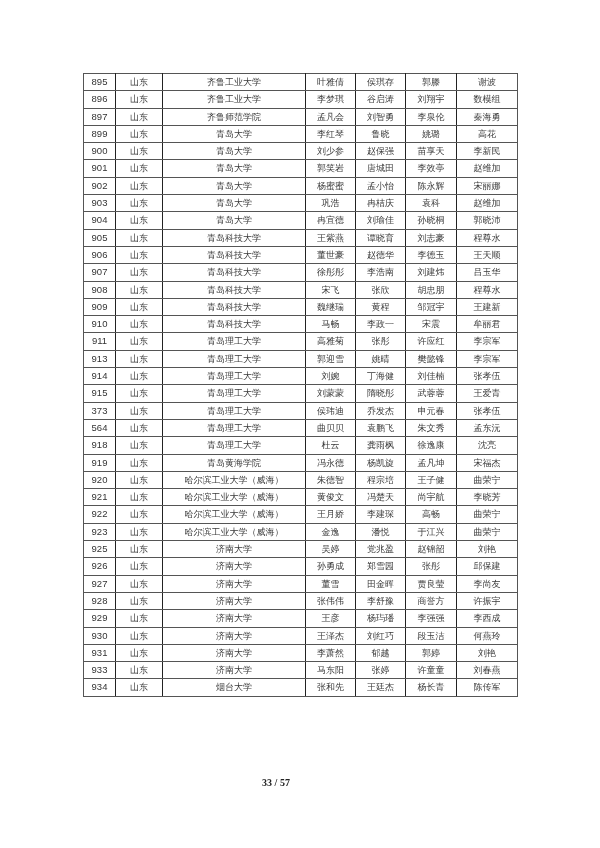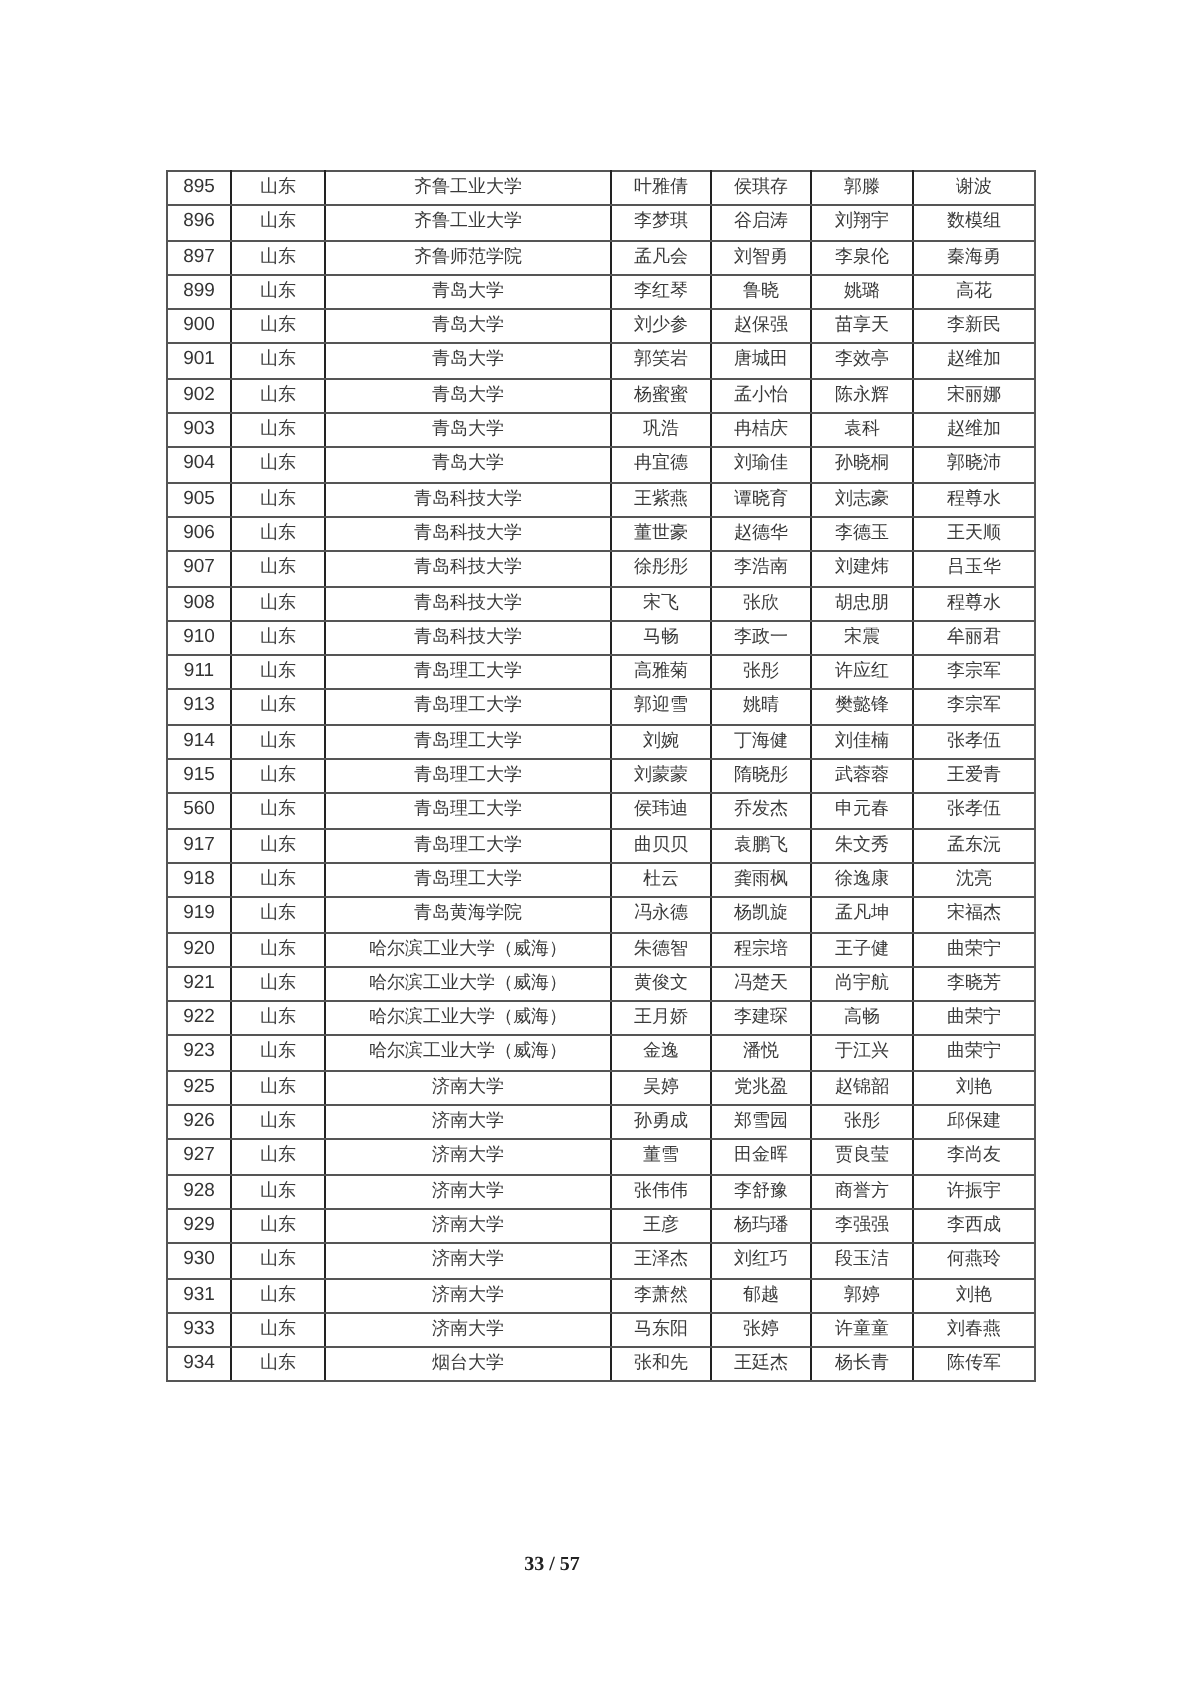--- a/index.html
+++ b/index.html
@@ -22,21 +22,20 @@
       background: #ffffff;
     }
     table.award-table {
       position: absolute;
       left: 83px;
       top: 73px;
       width: 434px;
       border-collapse: collapse;
       table-layout: fixed;
       border: 1.5px solid #222;
-      margin-top: 12px;
     }
     table.award-table td {
       height: 16.3px;
       padding: 0;
       border: 1px solid #555;
       font-size: 9px;
       line-height: 16.3px;
       text-align: center;
       white-space: nowrap;
       overflow: hidden;
@@ -197,20 +196,29 @@
         <tr>
           <td class="c-no">908</td>
           <td class="c-prov">山东</td>
           <td class="c-uni">青岛科技大学</td>
           <td class="c-m1">宋飞</td>
           <td class="c-m2">张欣</td>
           <td class="c-m3">胡忠朋</td>
           <td class="c-adv">程尊水</td>
         </tr>
         <tr>
+          <td class="c-no">909</td>
+          <td class="c-prov">山东</td>
+          <td class="c-uni">青岛科技大学</td>
+          <td class="c-m1">魏继瑞</td>
+          <td class="c-m2">黄程</td>
+          <td class="c-m3">邹冠宇</td>
+          <td class="c-adv">王建新</td>
+        </tr>
+        <tr>
           <td class="c-no">910</td>
           <td class="c-prov">山东</td>
           <td class="c-uni">青岛科技大学</td>
           <td class="c-m1">马畅</td>
           <td class="c-m2">李政一</td>
           <td class="c-m3">宋震</td>
           <td class="c-adv">牟丽君</td>
         </tr>
         <tr>
           <td class="c-no">911</td>
@@ -242,30 +250,30 @@
         <tr>
           <td class="c-no">915</td>
           <td class="c-prov">山东</td>
           <td class="c-uni">青岛理工大学</td>
           <td class="c-m1">刘蒙蒙</td>
           <td class="c-m2">隋晓彤</td>
           <td class="c-m3">武蓉蓉</td>
           <td class="c-adv">王爱青</td>
         </tr>
         <tr>
-          <td class="c-no">560</td>
+          <td class="c-no">373</td>
           <td class="c-prov">山东</td>
           <td class="c-uni">青岛理工大学</td>
           <td class="c-m1">侯玮迪</td>
           <td class="c-m2">乔发杰</td>
           <td class="c-m3">申元春</td>
           <td class="c-adv">张孝伍</td>
         </tr>
         <tr>
-          <td class="c-no">917</td>
+          <td class="c-no">564</td>
           <td class="c-prov">山东</td>
           <td class="c-uni">青岛理工大学</td>
           <td class="c-m1">曲贝贝</td>
           <td class="c-m2">袁鹏飞</td>
           <td class="c-m3">朱文秀</td>
           <td class="c-adv">孟东沅</td>
         </tr>
         <tr>
           <td class="c-no">918</td>
           <td class="c-prov">山东</td>

